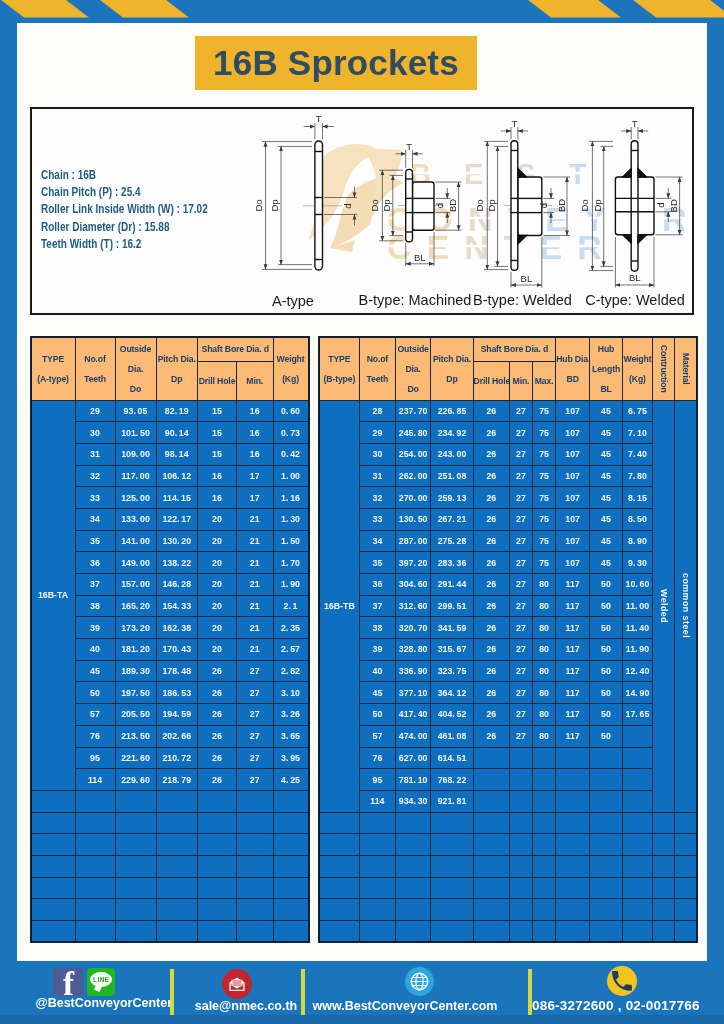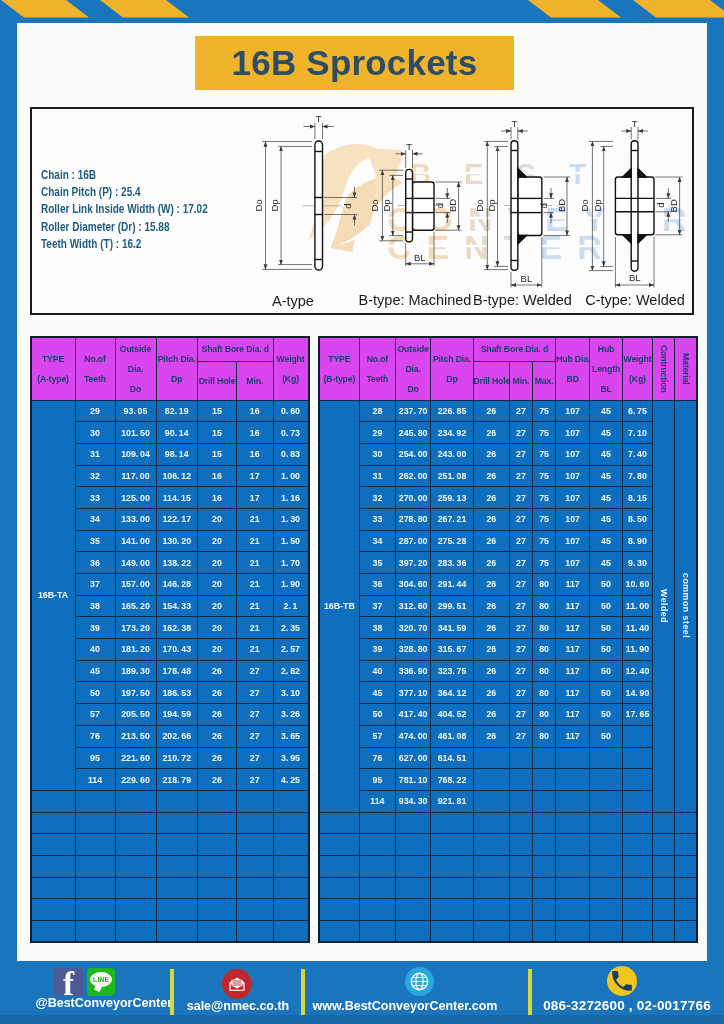--- a/index.html
+++ b/index.html
@@ -5,38 +5,38 @@
   body{width:724px;height:1024px;position:relative;overflow:hidden;background:#fcfcfb;
        font-family:"Liberation Sans", sans-serif;}
   .abs{position:absolute;}
   
   #topbar{left:0;top:0;width:724px;height:23px;background:#1b75bc;z-index:3;}
   #leftbar{left:0;top:0;width:17px;height:1024px;background:#1b75bc;}
   #rightbar{left:707px;top:0;width:17px;height:1024px;background:#1b75bc;}
   #footer{left:0;top:961px;width:724px;height:63px;background:#1b75bc;}
   #footdark{left:0;top:1015px;width:724px;height:9px;background:#1668a7;}
   
-  #banner{left:195px;top:36px;width:319px;height:54px;background:#f0b42c;
+  #banner{left:195px;top:36px;width:282px;height:54px;background:#f0b42c;
           display:flex;align-items:center;justify-content:center;}
   #banner span{font-size:35px;font-weight:bold;color:#2e4d63;letter-spacing:0.2px;}
   
   #panel{left:30px;top:107px;width:664px;height:208px;background:#fdfdfd;
          border:2px solid #1a1a1a;box-sizing:border-box;}
   #specs{left:41px;top:166px;width:250px;transform:scaleX(0.77);transform-origin:0 0;font-size:13px;font-weight:bold;color:#1d5c85;
          line-height:17.2px;white-space:nowrap;}
   
   #wm{left:300px;top:140px;width:400px;height:130px;overflow:hidden;}
   
   .tbl{position:absolute;border-collapse:collapse;table-layout:fixed;
        border:2.4px solid #10202f;}
   #tleft{left:29.5px;top:336px;width:278px;height:606px;}
   #tright{left:317.8px;top:336px;width:377.7px;height:606px;}
   .tbl th, .tbl td{border:1.4px solid #17283c;padding:0;text-align:center;vertical-align:middle;
        overflow:hidden;}
-  .tbl th{background:#d946ef;color:#17406b;font-size:8.7px;font-weight:bold;line-height:20px;letter-spacing:-0.15px;white-space:nowrap;}
+  .tbl th{background:#fdba74;color:#17406b;font-size:8.7px;font-weight:bold;line-height:20px;letter-spacing:-0.15px;white-space:nowrap;}
   .tbl td{background:#0e6fc0;color:#f5f9fc;font-size:8.8px;font-weight:bold;}
   .tbl tr{height:21.7px;}
   .tbl tr.hr1{height:24px !important;} .tbl tr.hr2{height:39px !important;}
   .vth{writing-mode:vertical-rl;text-align:center;line-height:10px;}
   .vtd{writing-mode:vertical-rl;text-align:center;letter-spacing:0.5px;}
 </style></head>
 <body>
 <div class="abs" id="topbar">
 <svg width="724" height="23" viewBox="0 0 724 23">
  <g fill="#f0b42c">
@@ -281,25 +281,25 @@
       <tr>
         <td>30</td>
         <td>101. 50</td>
         <td>90. 14</td>
         <td>15</td>
         <td>16</td>
         <td>0. 73</td>
       </tr>
       <tr>
         <td>31</td>
-        <td>109. 04</td>
+        <td>109. 00</td>
         <td>98. 14</td>
         <td>15</td>
         <td>16</td>
-        <td>0. 83</td>
+        <td>0. 42</td>
       </tr>
       <tr>
         <td>32</td>
         <td>117. 00</td>
         <td>106. 12</td>
         <td>16</td>
         <td>17</td>
         <td>1. 00</td>
       </tr>
       <tr>
@@ -565,21 +565,21 @@
         <td>259. 13</td>
         <td>26</td>
         <td>27</td>
         <td>75</td>
         <td>107</td>
         <td>45</td>
         <td>8. 15</td>
       </tr>
       <tr>
         <td>33</td>
-        <td>278. 80</td>
+        <td>130. 50</td>
         <td>267. 21</td>
         <td>26</td>
         <td>27</td>
         <td>75</td>
         <td>107</td>
         <td>45</td>
         <td>8. 50</td>
       </tr>
       <tr>
         <td>34</td>
@@ -828,27 +828,27 @@
 <div class="abs" style="left:301px;top:969px;width:4px;height:46px;background:#d5d83f;"></div>
 <div class="abs" style="left:528px;top:969px;width:4px;height:46px;background:#d5d83f;"></div>
 
 <svg class="abs" style="left:222px;top:969px" width="30" height="30" viewBox="0 0 30 30">
  <circle cx="15" cy="15" r="15" fill="#c1272d"></circle>
  <path d="M7.5,13.5 L15,8.5 L22.5,13.5 L22.5,22 L7.5,22 Z" fill="#fff"></path>
  <path d="M8.3,13.6 L15,18 L21.7,13.6 L21.7,21.2 L8.3,21.2 Z" fill="#c1272d" stroke="#fff" stroke-width="0.8"></path>
  <path d="M9.5,10.8 L20.5,10.8 L20.5,16.5 L15,19.5 L9.5,16.5 Z" fill="#fff"></path>
  <path d="M10.5,12 L19.5,12 M10.5,14 L19.5,14 M10.5,16 L19.5,16" stroke="#c1272d" stroke-width="0.9" fill="none"></path>
 </svg>
-<div class="abs" style="left:174px;top:999px;width:128px;text-align:center;color:#fff;font-size:12.5px;font-weight:bold;">sale@nmec.co.th</div>
+<div class="abs" style="left:174px;top:999px;width:128px;text-align:center;color:#fff;font-size:12.5px;font-weight:bold;padding-left:8px;">sale@nmec.co.th</div>
 
 <svg class="abs" style="left:405px;top:967px" width="29" height="29" viewBox="0 0 29 29">
  <circle cx="14.5" cy="14.5" r="14.5" fill="#2ba7df"></circle>
  <circle cx="14.5" cy="14.5" r="8.2" fill="none" stroke="#fff" stroke-width="1.4"></circle>
  <ellipse cx="14.5" cy="14.5" rx="3.6" ry="8.2" fill="none" stroke="#fff" stroke-width="1.2"></ellipse>
  <path d="M6.3,14.5 L22.7,14.5 M7.5,10.5 L21.5,10.5 M7.5,18.5 L21.5,18.5" stroke="#fff" stroke-width="1.2"></path>
 </svg>
 <div class="abs" style="left:293px;top:999px;width:224px;text-align:center;color:#fff;font-size:12.5px;font-weight:bold;">www.BestConveyorCenter.com</div>
 
 <svg class="abs" style="left:607px;top:966px" width="30" height="30" viewBox="0 0 30 30">
  <circle cx="15" cy="15" r="15" fill="#f2c51d"></circle>
  <path transform="scale(1.1) translate(1.6,1.6)" d="M6.62,10.79c1.44,2.83 3.76,5.14 6.59,6.59l2.2,-2.2c0.27,-0.27 0.67,-0.36 1.02,-0.24c1.12,0.37 2.33,0.57 3.57,0.57c0.55,0 1,0.45 1,1V20c0,0.55 -0.45,1 -1,1c-9.39,0 -17,-7.61 -17,-17c0,-0.55 0.45,-1 1,-1h3.5c0.55,0 1,0.45 1,1c0,1.25 0.2,2.45 0.57,3.57c0.11,0.35 0.03,0.74 -0.25,1.02L6.62,10.79z" fill="#1b3e66"></path>
 </svg>
-<div class="abs" style="left:532px;top:998px;width:190px;text-align:center;color:#fff;font-size:13.5px;font-weight:bold;letter-spacing:0.2px;white-space:nowrap;">086-3272600 , 02-0017766</div>
+<div class="abs" style="left:532px;top:998px;width:190px;color:#fff;font-size:13.5px;font-weight:bold;letter-spacing:0.2px;white-space:nowrap;">086-3272600 , 02-0017766</div>
 
 </body></html>

